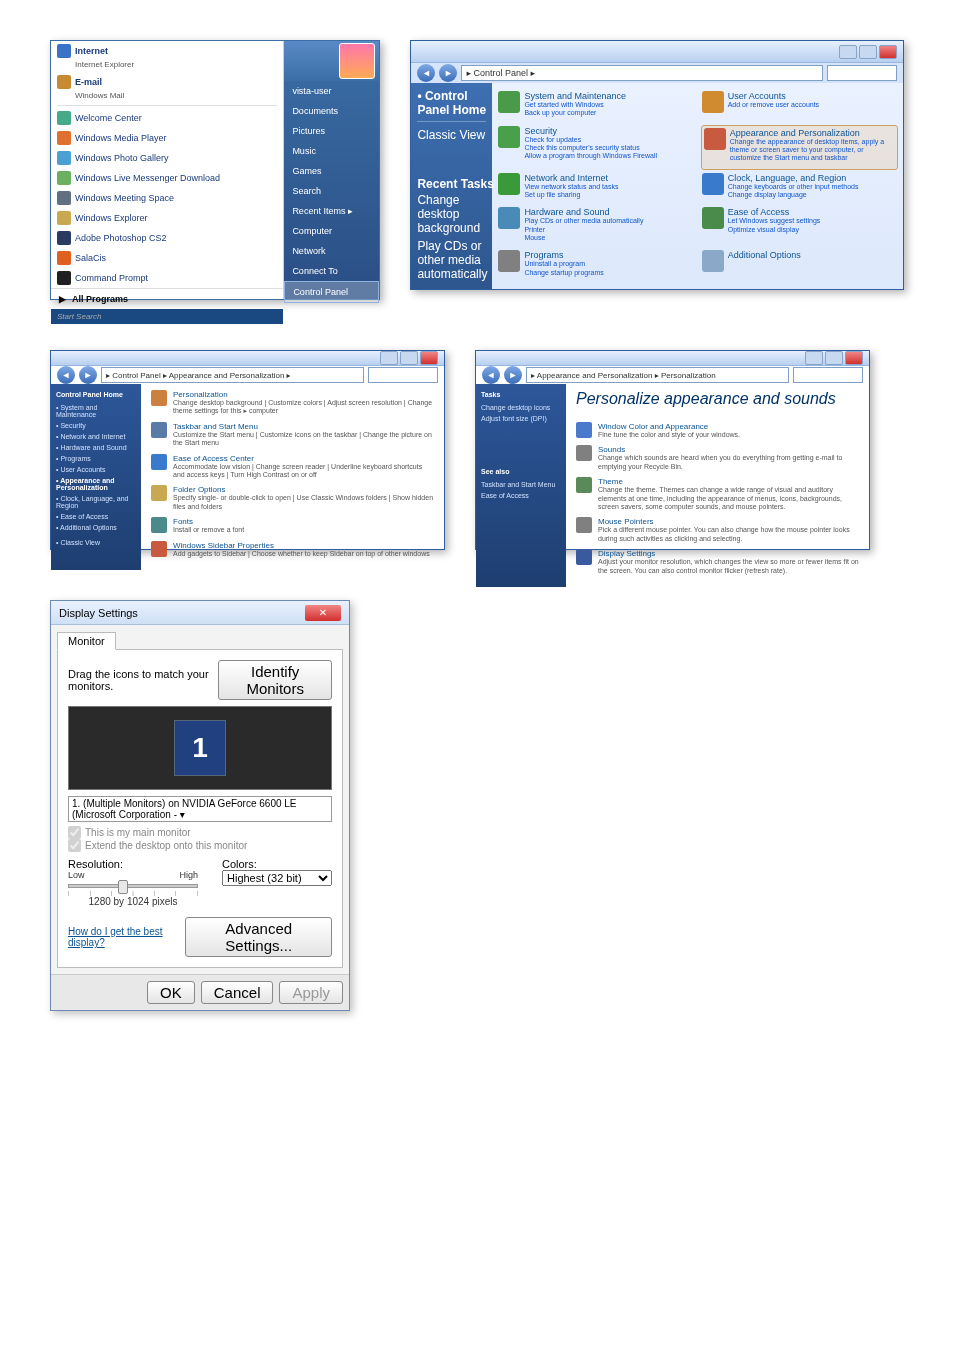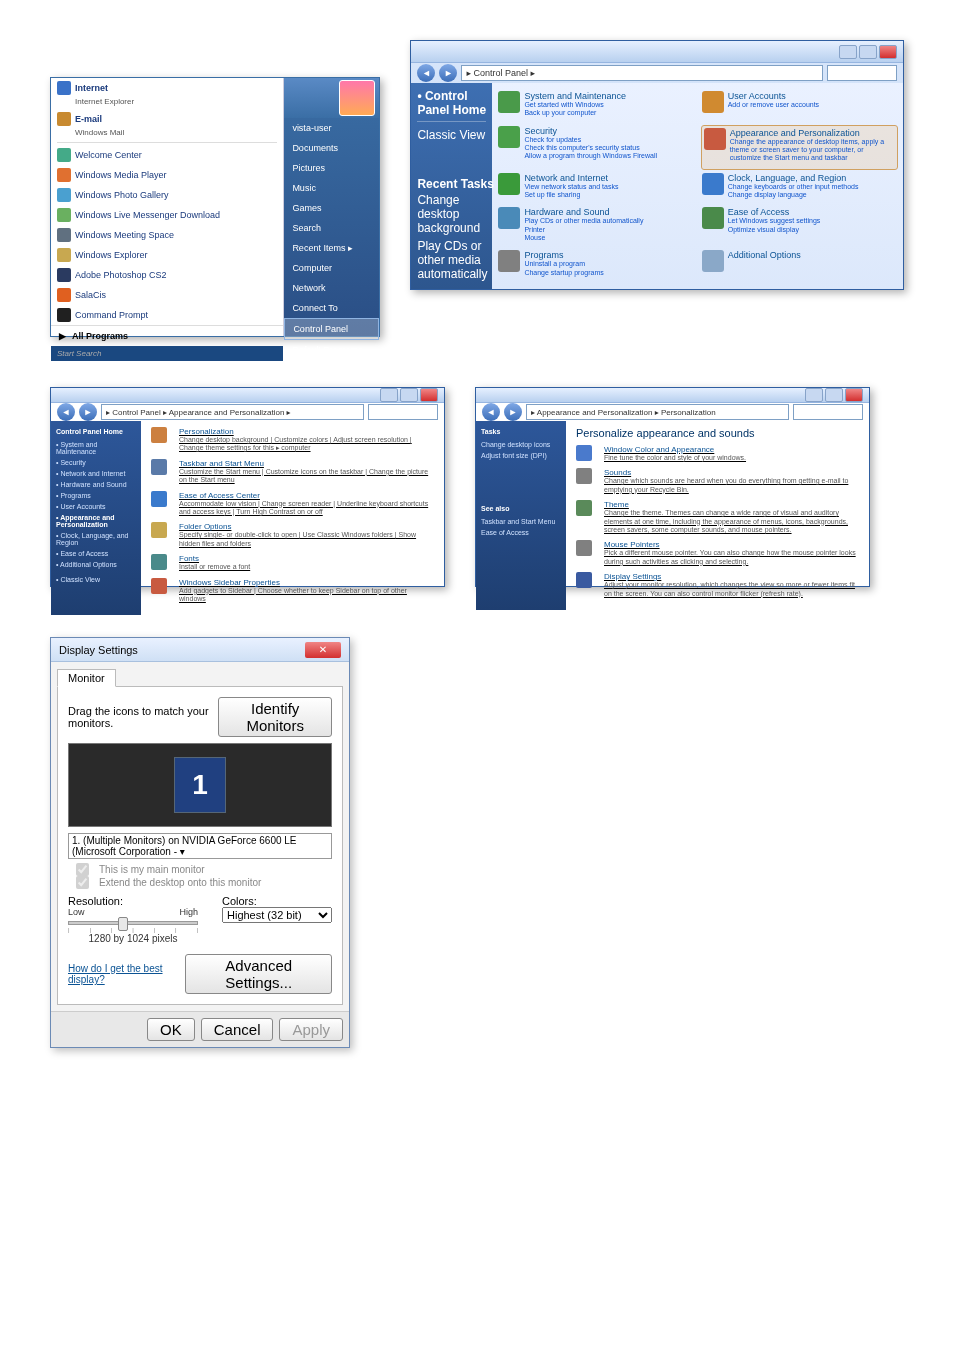--- a/index.html
+++ b/index.html
@@ -8,21 +8,20 @@
   .row { display: flex; gap: 30px; align-items: flex-start; }
 
   
   .startmenu {
     width: 348px; height: 260px;
     background: linear-gradient(#f6f6f6, #e9e9e9);
     border: 1px solid #3a6ea5;
     display: flex; position: relative;
     box-shadow: 3px 3px 8px rgba(0,0,0,.3);
     font-size: 9px;
-    margin-top: 37px;
   }
   .sm-left { flex: 1; background: #fff; border-right: 1px solid #ccd; }
   .sm-right { width: 95px; background: linear-gradient(#3a6ea5, #2a4e85); color: #fff; }
   .sm-user { height: 40px; background: linear-gradient(#5a8ac5, #3a6ea5); display:flex; align-items:center; justify-content:flex-end; padding:4px; }
   .sm-avatar { width:36px; height:36px; background: linear-gradient(#f7a, #fa5); border:1px solid #fff; border-radius:3px; }
   .sm-item { display:flex; align-items:center; gap:4px; padding:3px 6px; color:#1a3a7c; }
   .sm-item .ic { width:14px; height:14px; border-radius:2px; display:inline-block; }
   .sm-item.sub { font-size:8px; color:#555; padding-left:24px; margin-top:-4px; }
   .sm-right .ritem { padding:5px 8px; color:#fff; font-size:9px; }
   .sm-right .ritem.sel { background: rgba(255,255,255,.25); border:1px solid #8fb4e2; }
@@ -68,39 +67,39 @@
     background: #fff;
     font-size: 8px;
     box-shadow: 3px 3px 8px rgba(0,0,0,.3);
     display:flex; flex-direction:column;
   }
   .pzwin .body { flex:1; display:flex; }
   .pz-side { width:90px; background: linear-gradient(#2d579a,#1e3e70); color:#cfe1ff; padding:5px; font-size:7px; }
   .pz-side div { padding:2px 0; }
   .pz-side .active { color:#fff; font-weight:bold; }
   .pz-main { flex:1; padding:6px 10px; }
-  .pz-main h4 { color:#003366; font-size:11px; font-weight:normal; margin-bottom:6px; }
-  .pz-item { display:flex; gap:12px; margin-bottom:6px;text-decoration:underline; }
+  .pz-main h4 { color:#003366; font-size:16px; font-weight:normal; margin-bottom:14px;font-style:italic; }
+  .pz-item { display:flex; gap:6px; margin-bottom:6px; }
   .pz-item .pic { width:16px; height:16px; flex:none; border-radius:2px; }
   .pz-item .txt .t { color:#0b5394; font-size:8px; }
   .pz-item .txt .d { color:#555; font-size:7px; line-height:1.2; }
 
   
   .displaydlg {
     width: 300px; border:1px solid #6b8ab5; background:#f3f3f3;
     font-size:11px; box-shadow:3px 3px 8px rgba(0,0,0,.25);
   }
   .dlg-title { background: linear-gradient(#e9f1ff,#cfe0f5); height:24px; display:flex; align-items:center; padding:0 8px; border-bottom:1px solid #a8c0de; }
   .dlg-title .close { margin-left:auto; width:36px; height:16px; background:linear-gradient(#f08585,#d32f2f); border-radius:2px; display:flex; align-items:center; justify-content:center; color:#fff; font-size:10px; }
   .tabhdr { background:#fff; border:1px solid #bbb; margin:6px 6px 0 6px; display:inline-block; padding:2px 10px; border-bottom-color:#fff; position:relative; top:1px; z-index:2; }
   .tabpanel { background:#fff; border:1px solid #bbb; margin:0 6px 6px 6px; padding:10px; }
   .monarea { height:84px; background:#2a2a2a; border:1px solid #777; margin:6px 0; display:flex; align-items:center; justify-content:center; }
   .monbox { width:52px; height:56px; background:#204080; color:#fff; font-size:28px; font-weight:bold; display:flex; align-items:center; justify-content:center; border:1px solid #567; }
   .ddl { background:#fff; border:1px solid #999; padding:1px 3px; font-size:10px; width:100%; }
-  .chk { display:flex; align-items:center; gap:10px; color:#888; font-size:10px;margin-left:8px; }
+  .chk { display:flex; align-items:center; gap:4px; color:#888; font-size:10px; }
   .chk input { accent-color:#999; }
   .resrow { display:flex; justify-content:space-between; align-items:flex-start; margin-top:6px; }
   .slider { width:130px; }
   .slidertrack { height:4px; background:#ccc; border:1px solid #999; position:relative; margin:4px 0 2px 0; }
   .sliderknob { position:absolute; top:-5px; left:38%; width:10px; height:14px; background:#e8e8e8; border:1px solid #888; border-radius:2px; }
   .ticks { display:flex; justify-content:space-between; font-size:6px; color:#888; }
   .btnbar { display:flex; justify-content:flex-end; gap:6px; padding:6px; background:#e8e8e8; border-top:1px solid #ccc; }
   .btn { background: linear-gradient(#fff,#e4e4e4); border:1px solid #888; border-radius:3px; padding:2px 12px; font-size:15px; }
   .btn.dis { color:#999; }
   .link { color:#0b5394; text-decoration:underline; font-size:10px; }

